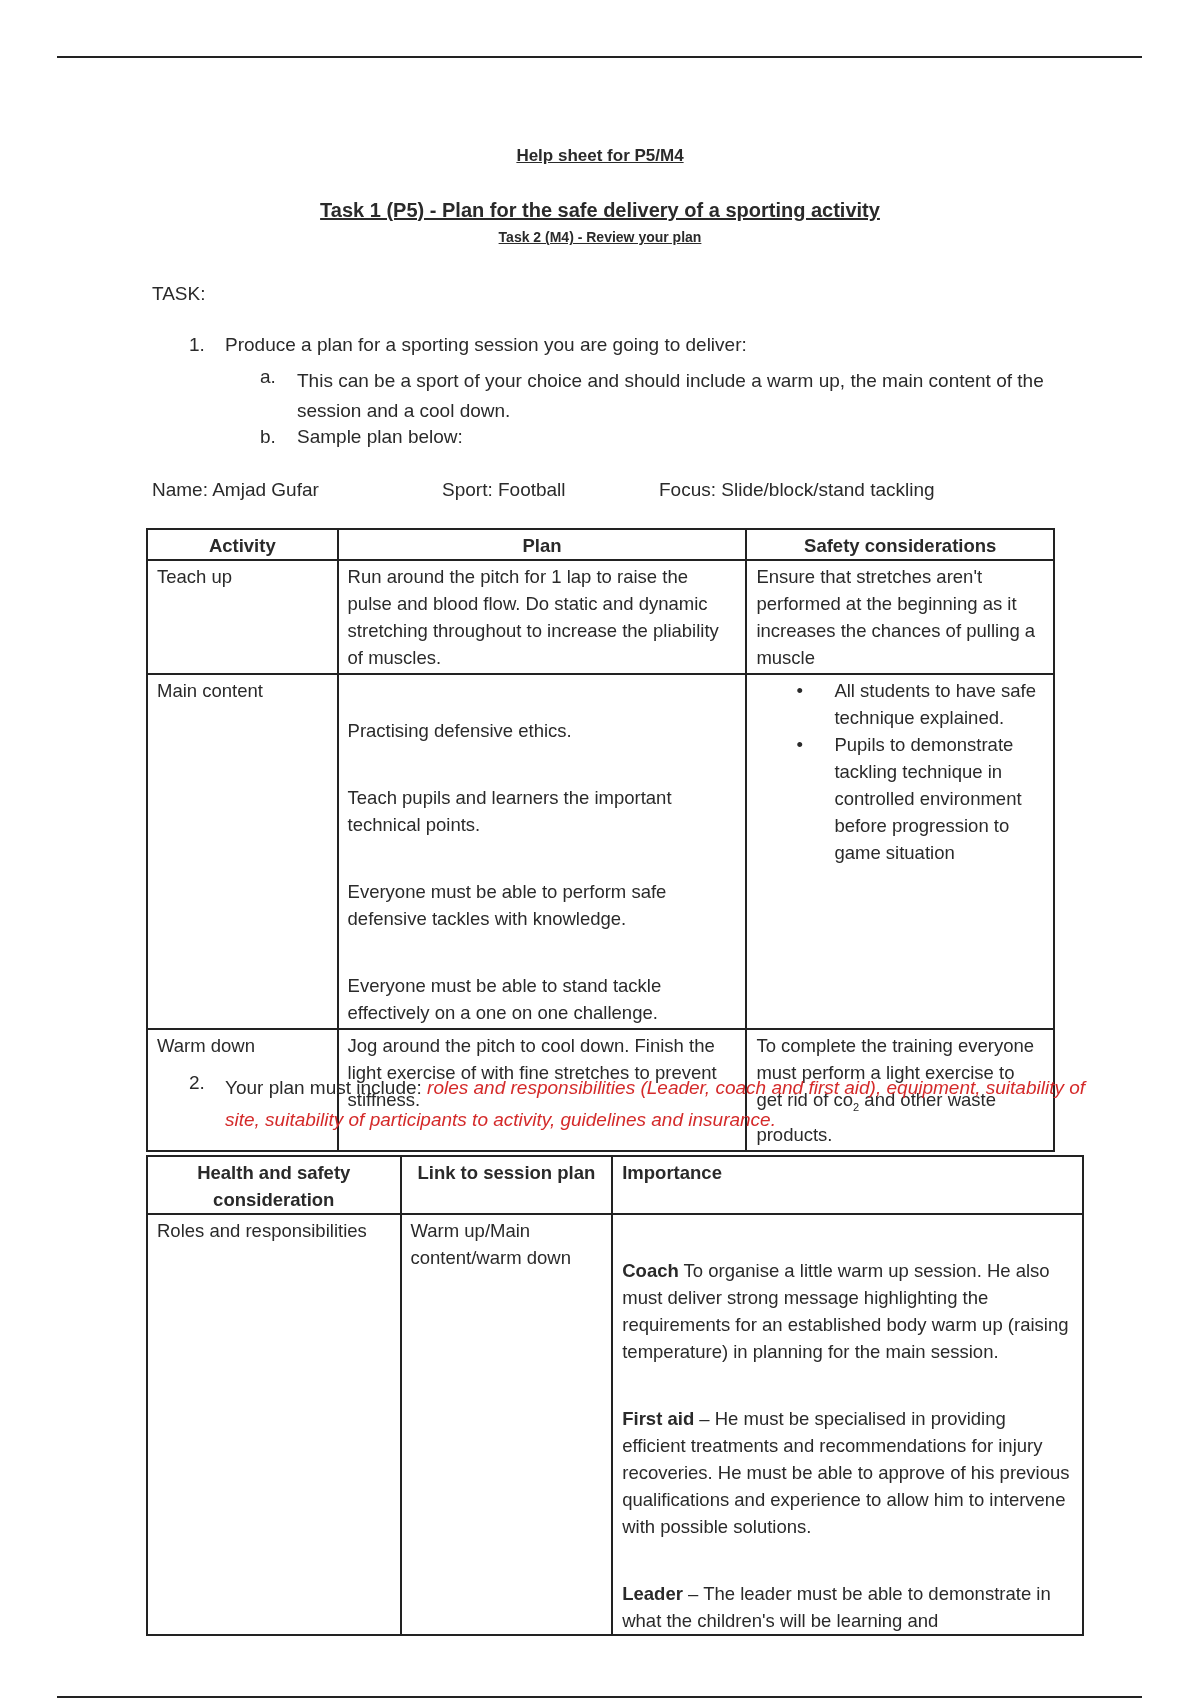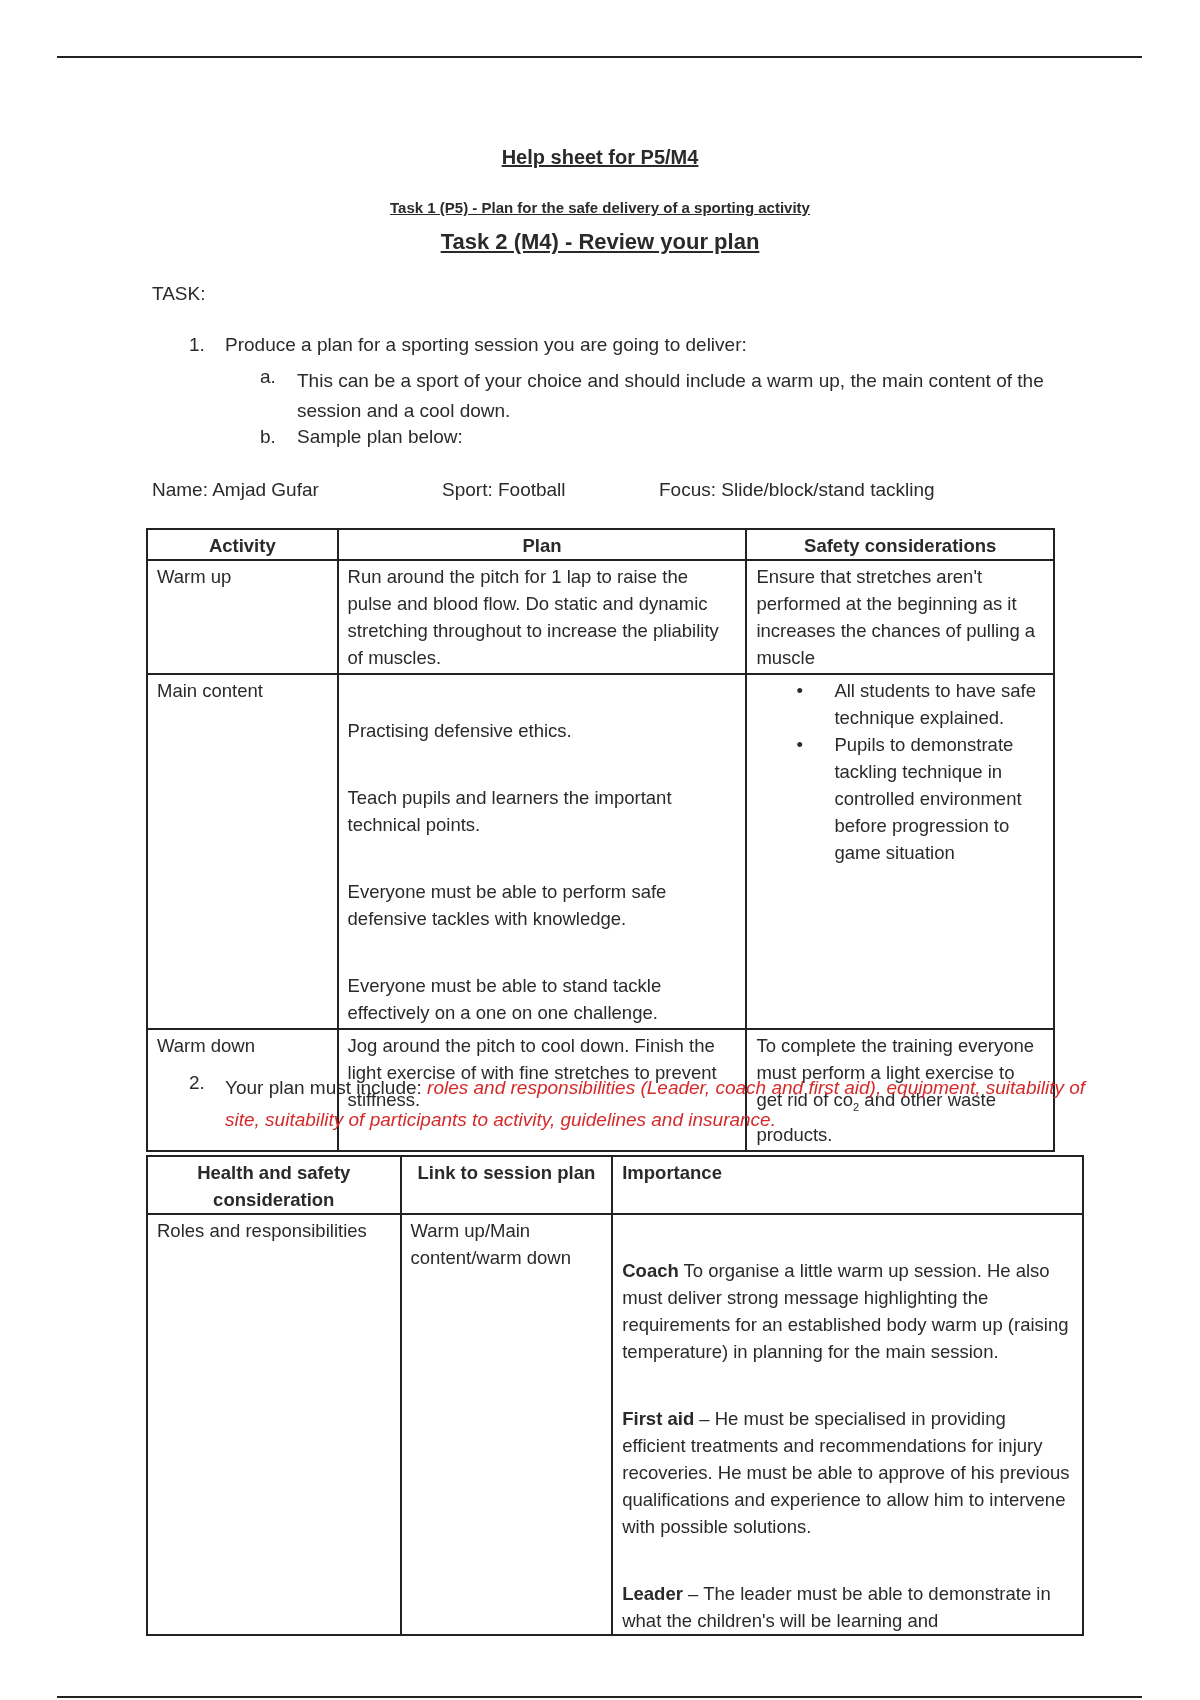--- a/index.html
+++ b/index.html
@@ -2,23 +2,23 @@
 <html><head>
 <meta charset="utf-8">
 <style>
   html, body { margin:0; padding:0; background:#ffffff; }
   body { width:1200px; height:1700px; position:relative; overflow:hidden;
          font-family:"Liberation Sans", sans-serif; color:#2a2a2a; font-size:19px; }
   .rule { position:absolute; left:57px; width:1085px; height:2px; background:#222; }
   .rule.top { top:56px; }
   .rule.bottom { top:1696px; }
   .center { position:absolute; left:0; width:1200px; text-align:center; }
-  .title { top:146px; font-weight:bold; text-decoration:underline; font-size:20px; }
-  .sub1 { top:199px; font-weight:bold; text-decoration:underline; font-size:15px; }
-  .sub2 { top:229px; font-weight:bold; text-decoration:underline; font-size:22px; }
+  .title { top:146px; font-weight:bold; text-decoration:underline; font-size:17px; }
+  .sub1 { top:199px; font-weight:bold; text-decoration:underline; font-size:20px; }
+  .sub2 { top:229px; font-weight:bold; text-decoration:underline; font-size:14px; }
   .abs { position:absolute;margin-left:7px; }
   .task-label { left:145px; top:283px; }
   .item1-num { left:182px; top:334px; }
   .item1-text { left:218px; top:334px;text-align:right; }
   .item1a-num { left:253px; top:366px; }
   .item1a-text { left:290px; top:366px; width:760px; line-height:30px; }
   .item1b-num { left:253px; top:426px; }
   .item1b-text { left:290px; top:426px; }
   .meta-name { left:145px; top:479px; }
   .meta-sport { left:435px; top:479px; }
@@ -76,21 +76,21 @@
     </colgroup>
   <thead>
     <tr>
       <th>Activity</th>
       <th>Plan</th>
       <th>Safety considerations</th>
     </tr>
   </thead>
   <tbody>
     <tr>
-      <td>Warm up</td>
+      <td>Teach up</td>
       <td>Run around the pitch for 1 lap to raise the pulse and blood flow. Do static and dynamic stretching throughout to increase the pliability of muscles.</td>
       <td>Ensure that stretches aren't performed at the beginning as it increases the chances of pulling a muscle</td>
     </tr>
     <tr style="height:228px;">
       <td>Main content</td>
       <td>
         <span class="line">Practising defensive ethics.</span>
         <span class="line">Teach pupils and learners the important technical points.</span>
         <span class="line">Everyone must be able to perform safe defensive tackles with knowledge.</span>
         <span class="line">Everyone must be able to stand tackle effectively on a one on one challenge.</span>

